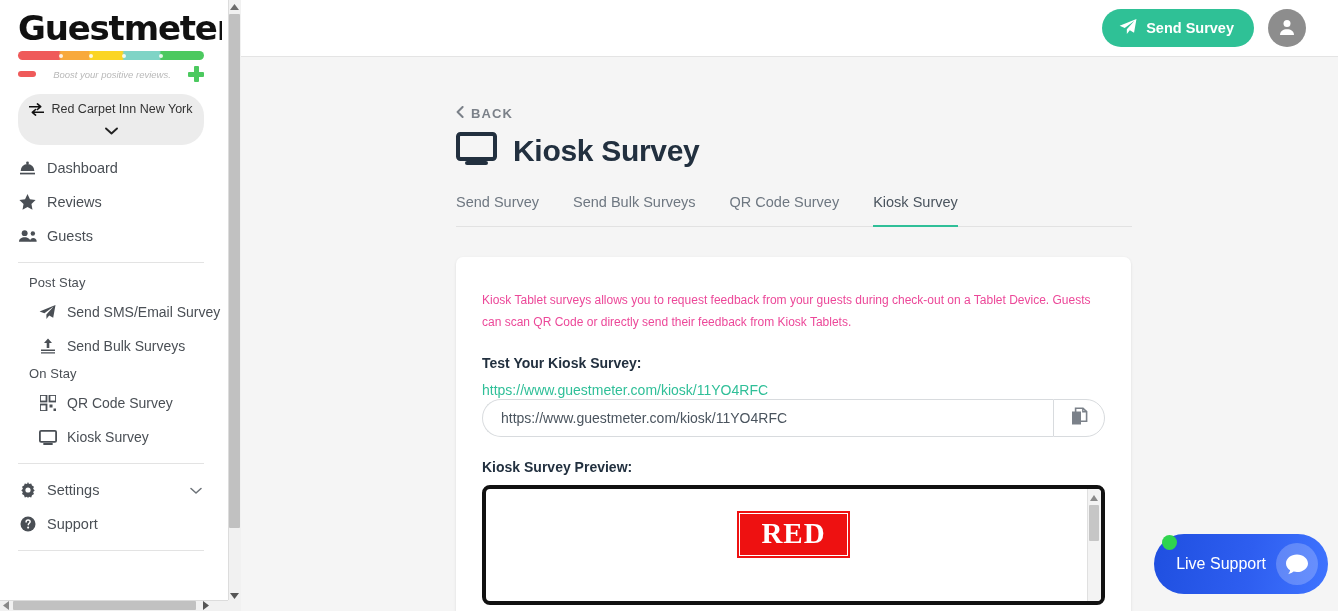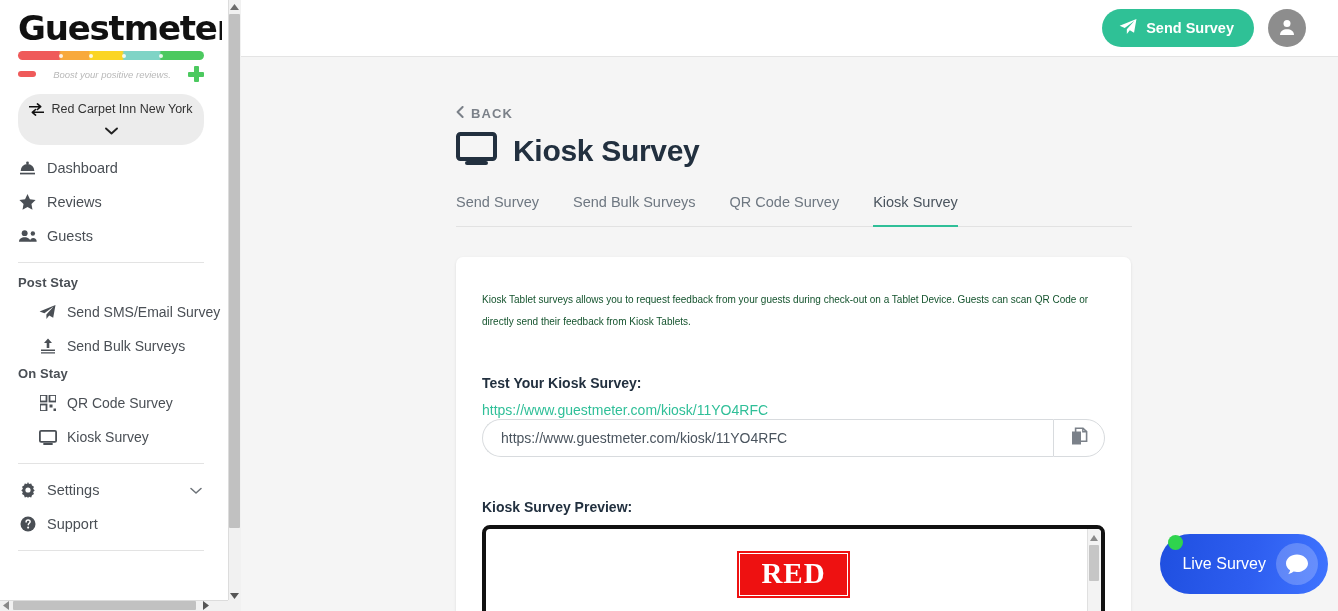--- a/index.html
+++ b/index.html
@@ -63,22 +63,22 @@
   .nav-item {
     display: flex; align-items: center; gap: 10px;
     padding: 9px 12px 9px 18px;
     font-size: 14.5px; color: #4a4f55;
     cursor: pointer; white-space: nowrap;
   }
   .nav-item.sub { padding-left: 38px; font-size: 14px; align-items: flex-end; }
   .nav-item .ic { width: 19px; display: flex; align-items: center; justify-content: center; flex: 0 0 19px; }
   .nav-divider { height: 1px; background: #e3e3e3; margin: 9px 18px 9px 18px; }
   .nav-group {
-    font-size: 13px; font-weight: 700; color: #4a4f55;
-    padding: 3px 18px 5px 18px; letter-spacing: .1px;
+    font-size: 13px; font-weight: 400; color: #4a4f55;
+    padding: 3px 18px 5px 18px; letter-spacing: .1px; margin-left: 11px;
   }
   .chev-right-small { margin-left: auto; margin-right: 8px; }
 
   
   #sb-vscroll {
     position: absolute; left: 228px; top: 0; width: 13px; height: 603px;
     background: #f1f1f1; border-left: 1px solid #dcdcdc;
   }
   #sb-vthumb {
     position: absolute; left: 229px; top: 14px; width: 11px; height: 514px;
@@ -149,24 +149,24 @@
     border-bottom: 2px solid transparent; margin-bottom: -1px;
   }
   .tab.active { color: #4a545e; border-bottom-color: #2fbf98; }
 
   .card {
     width: 675px; margin-top: 30px;
     background: #ffffff; border-radius: 7px;
     box-shadow: 0 1px 3px rgba(0,0,0,.10);
     padding: 32px 26px 26px 26px;
   }
-  .card-desc { font-size: 10px; line-height: 22px; color: #14532d; }
+  .card-desc { font-size: 12px; line-height: 22px; color: #ec4899; }
   .field-label {
     font-size: 14px; font-weight: 700; color: #22303f;
-    margin-top: 42px; margin-bottom: 10px;
+    margin-top: 22px; margin-bottom: 10px;
   }
   .test-link { font-size: 14px; color: #2fbf98; text-decoration: none; cursor: pointer; }
   .url-row { display: flex; align-items: stretch; }
   .url-input {
     flex: 1; height: 38px;
     border: 1px solid #d8dbde; border-right: none;
     border-radius: 20px 0 0 20px;
     padding: 0 18px; font-size: 14px; color: #4a545e;
     font-family: "Liberation Sans", sans-serif;
     background: #ffffff; outline: none;
@@ -476,21 +476,21 @@
                 </svg>
             </div>
             <div class="pv-thumb"></div>
           </div>
         </div>
       </section>
     </div>
 
     <div id="live-support">
       <span id="ls-online"></span>
-      <span id="ls-label">Live Survey</span>
+      <span id="ls-label">Live Support</span>
       <span id="ls-bubble">
         <svg width="24" height="23" viewBox="0 0 24 23">
           <path d="M12 1.5C5.9 1.5 1 5.5 1 10.4c0 2.8 1.6 5.2 4.1 6.8-.2 1.4-.9 2.8-1.9 4 2.3-.5 4.2-1.6 5.4-2.6 1.1.3 2.2.4 3.4.4 6.1 0 11-4 11-8.6S18.1 1.5 12 1.5z" fill="#ffffff"></path>
         </svg>
       </span>
     </div>
   </main>
 </div>
 
 </body></html>

